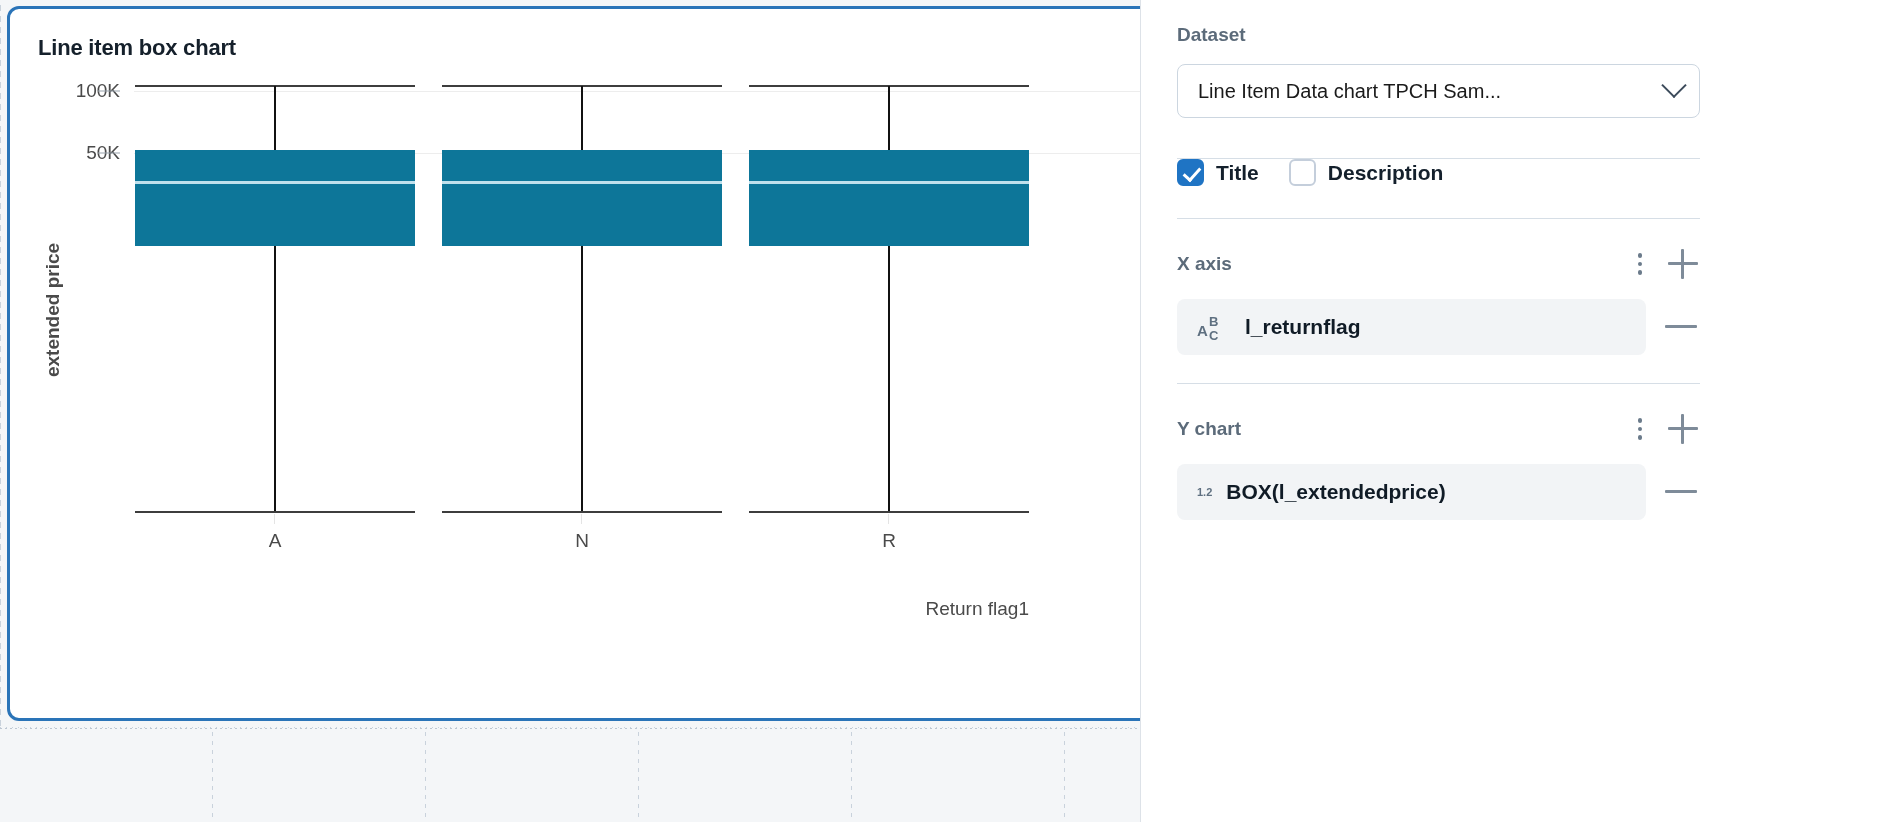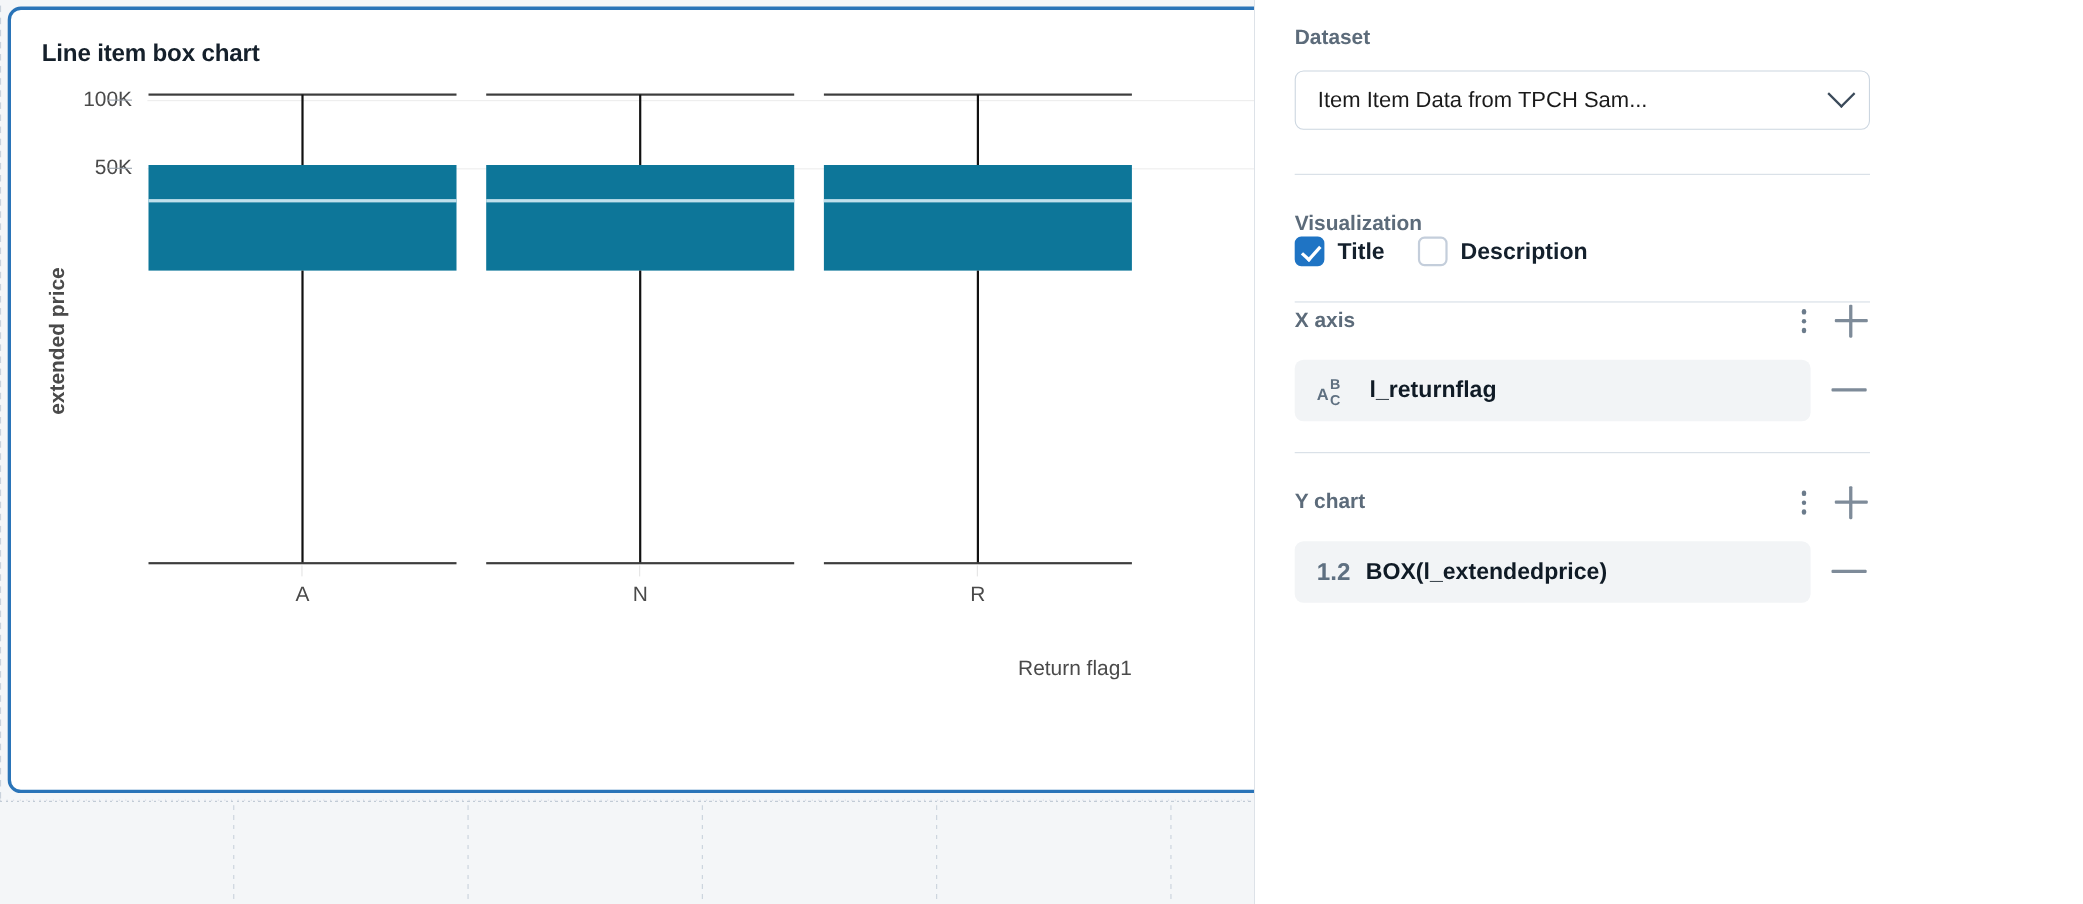--- a/index.html
+++ b/index.html
@@ -177,21 +177,21 @@
     flex: 1; height: 56px; background: #f2f4f6; border-radius: 8px;
     display: flex; align-items: center; padding: 0 20px; gap: 14px; cursor: grab;
   }
   .field-chip .fname { font-size: 21px; font-weight: bold; color: #101b26; }
   .minus-btn { width: 38px; height: 38px; position: relative; cursor: pointer; margin-left: 16px; }
   .minus-btn::before {
     content: ""; position: absolute; left: 3px; right: 3px; top: 17px;
     height: 3px; background: #7e8b99; border-radius: 1px;
   }
   .abc-ico { width: 34px; height: 30px; position: relative; flex: 0 0 auto; }
-  .num-ico { font-size: 22px; font-weight: bold; color: #5f7081; flex: 0 0 auto; }
+  .num-ico { font-size: 11px; font-weight: bold; color: #5f7081; flex: 0 0 auto; }
 </style>
 </head>
 <body>
 
 <div id="app">
 
   <div class="canvas-pane">
 
     <div class="grid-backdrop"></div>
     <div class="grid-cols">
@@ -263,38 +263,35 @@
       </div>
     </div>
   </div>
 
   <div class="panel">
 
     <div class="section-head" style="margin-top:24px;">
       <span>Dataset</span>
     </div>
     <div class="select-box" style="margin-top:18px;">
-      <span class="val">Item Item Data from TPCH Sam...</span>
+      <span class="val">Line Item Data chart TPCH Sam...</span>
       <span class="chev"></span>
     </div>
     <div class="hr" style="margin-top:40px;"></div>
 
-    <div class="section-head" style="margin-top:34px;">
-      <span>Visualization</span>
-    </div>
 
     <div class="cb-row" style="">
       <span class="cb on"></span>
       <span class="cb-label">Title</span>
       <span class="cb" style="margin-left:18px;"></span>
       <span class="cb-label">Description</span>
     </div>
     <div class="hr" style="margin-top:32px;"></div>
 
-    <div class="section-head" style="">
+    <div class="section-head" style="margin-top:28px;">
       <span>X axis</span>
       <span class="sp"></span>
       <span class="kebab-sm">
           <i></i>
           <i></i>
           <i></i>
         </span>
       <span class="plus-btn"></span>
     </div>
     <div class="field-row" style="margin-top:18px;">

